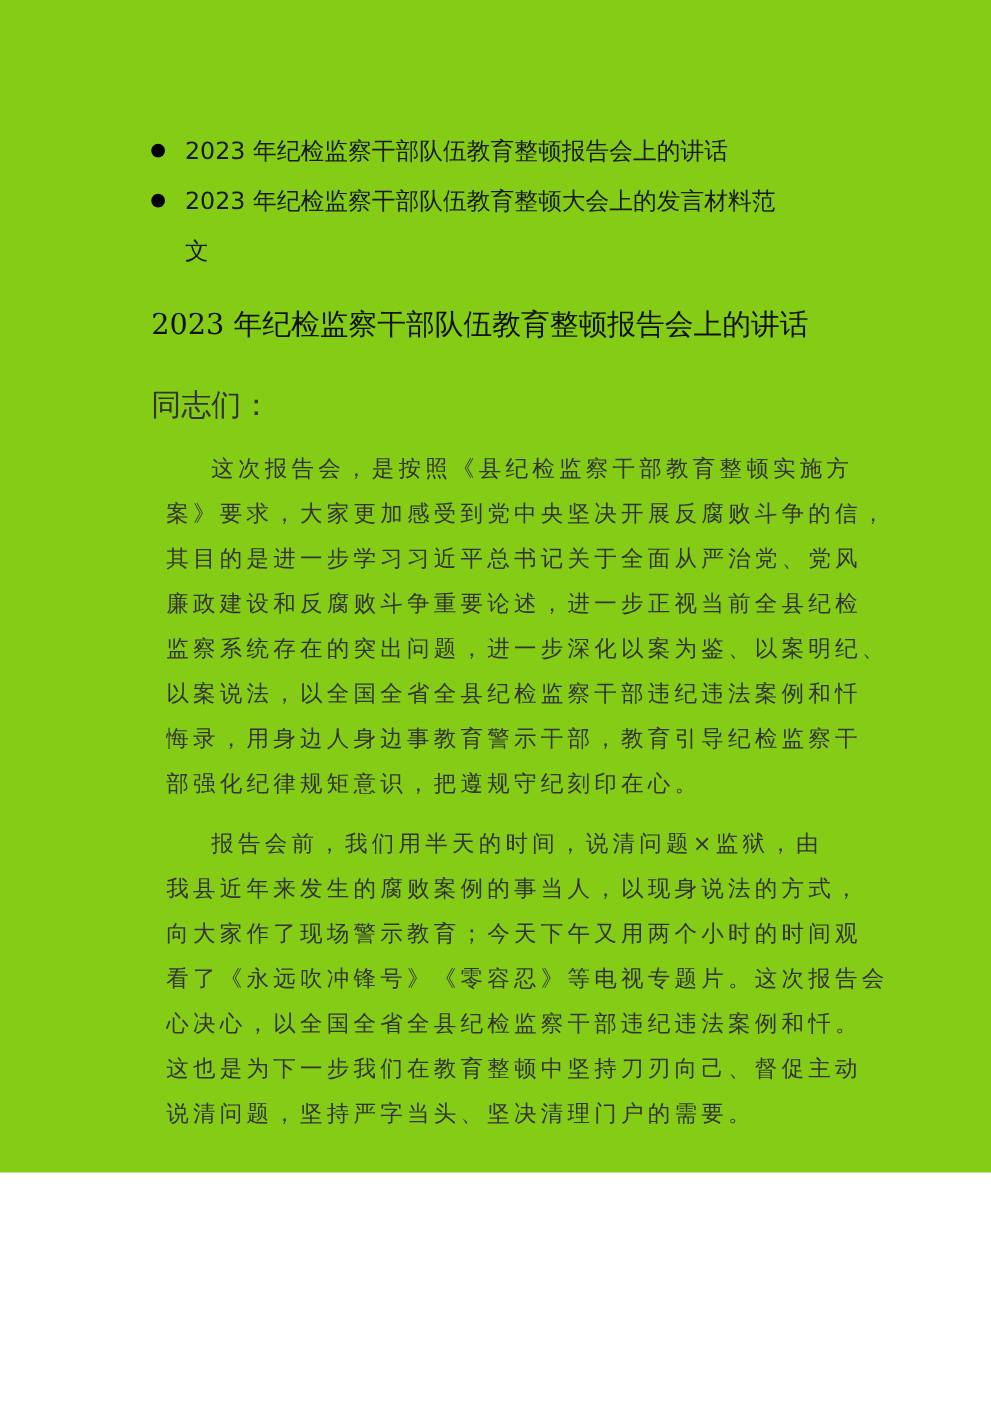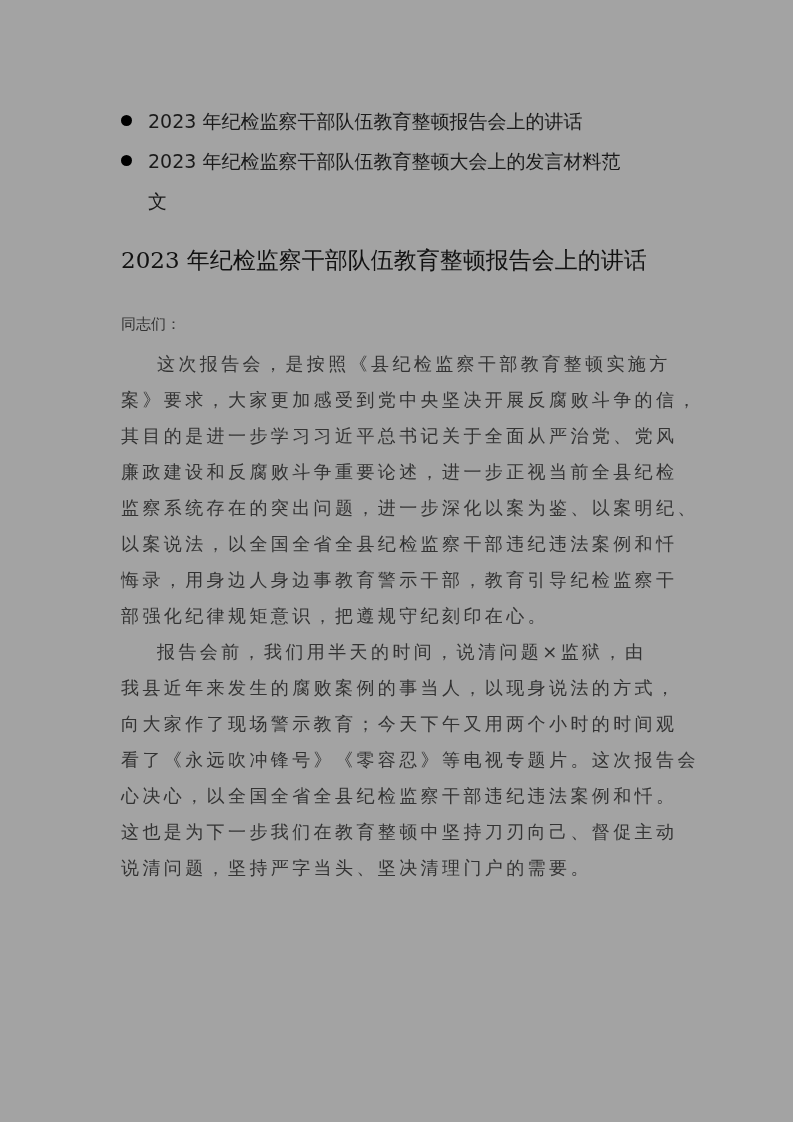--- a/index.html
+++ b/index.html
@@ -1,28 +1,28 @@
 <!DOCTYPE html>
 <html><head>
 <meta charset="utf-8">
 <style>
   html, body { margin: 0; padding: 0; background: #ffffff; }
   body { width: 793px; height: 1122px; position: relative; overflow: hidden;
          font-family: "DejaVu Sans", "Liberation Sans", sans-serif; color: #1a1a1a; }
-  .page { position: absolute; left: 0; top: 0; width: 793px; height: 1122px; background: #a3a3a3; }
+  .page { position: absolute; left: 0; top: 0; width: 793px; height: 938px; background: #84cc16; }
   .toc { position: absolute; left: 121px; top: 101px; width: 580px; }
   .toc-item { position: relative; padding-left: 27px; font-size: 19px; line-height: 40px; }
   .toc-item .bullet { position: absolute; left: 0; top: 14px; width: 11px; height: 11px;
                       border-radius: 50%; background: #000; }
   .title { position: absolute; left: 121px; top: 242px; width: 580px;
            font-family: "DejaVu Serif", "Liberation Serif", serif; font-size: 23px; line-height: 36px;
            color: #111; white-space: nowrap; }
-  .salutation { position: absolute; left: 121px; top: 306px; font-size: 15px; line-height: 36px; color: #333; }
+  .salutation { position: absolute; left: 121px; top: 306px; font-size: 24px; line-height: 36px; color: #333; }
   .body-text { position: absolute; left: 121px; top: 346px; width: 572px; }
-  .para { margin: 0; font-size: 18px; line-height: 36px; color: #333; letter-spacing: 3.4px; }
+  .para { margin: 12px; font-size: 18px; line-height: 36px; color: #333; letter-spacing: 3.4px; }
   .line { display: block; white-space: nowrap; }
   .indent { padding-left: 36px; }
 </style>
 </head>
 <body>
 
 <div class="page">
 
   <div class="toc">
     <div class="toc-item">

